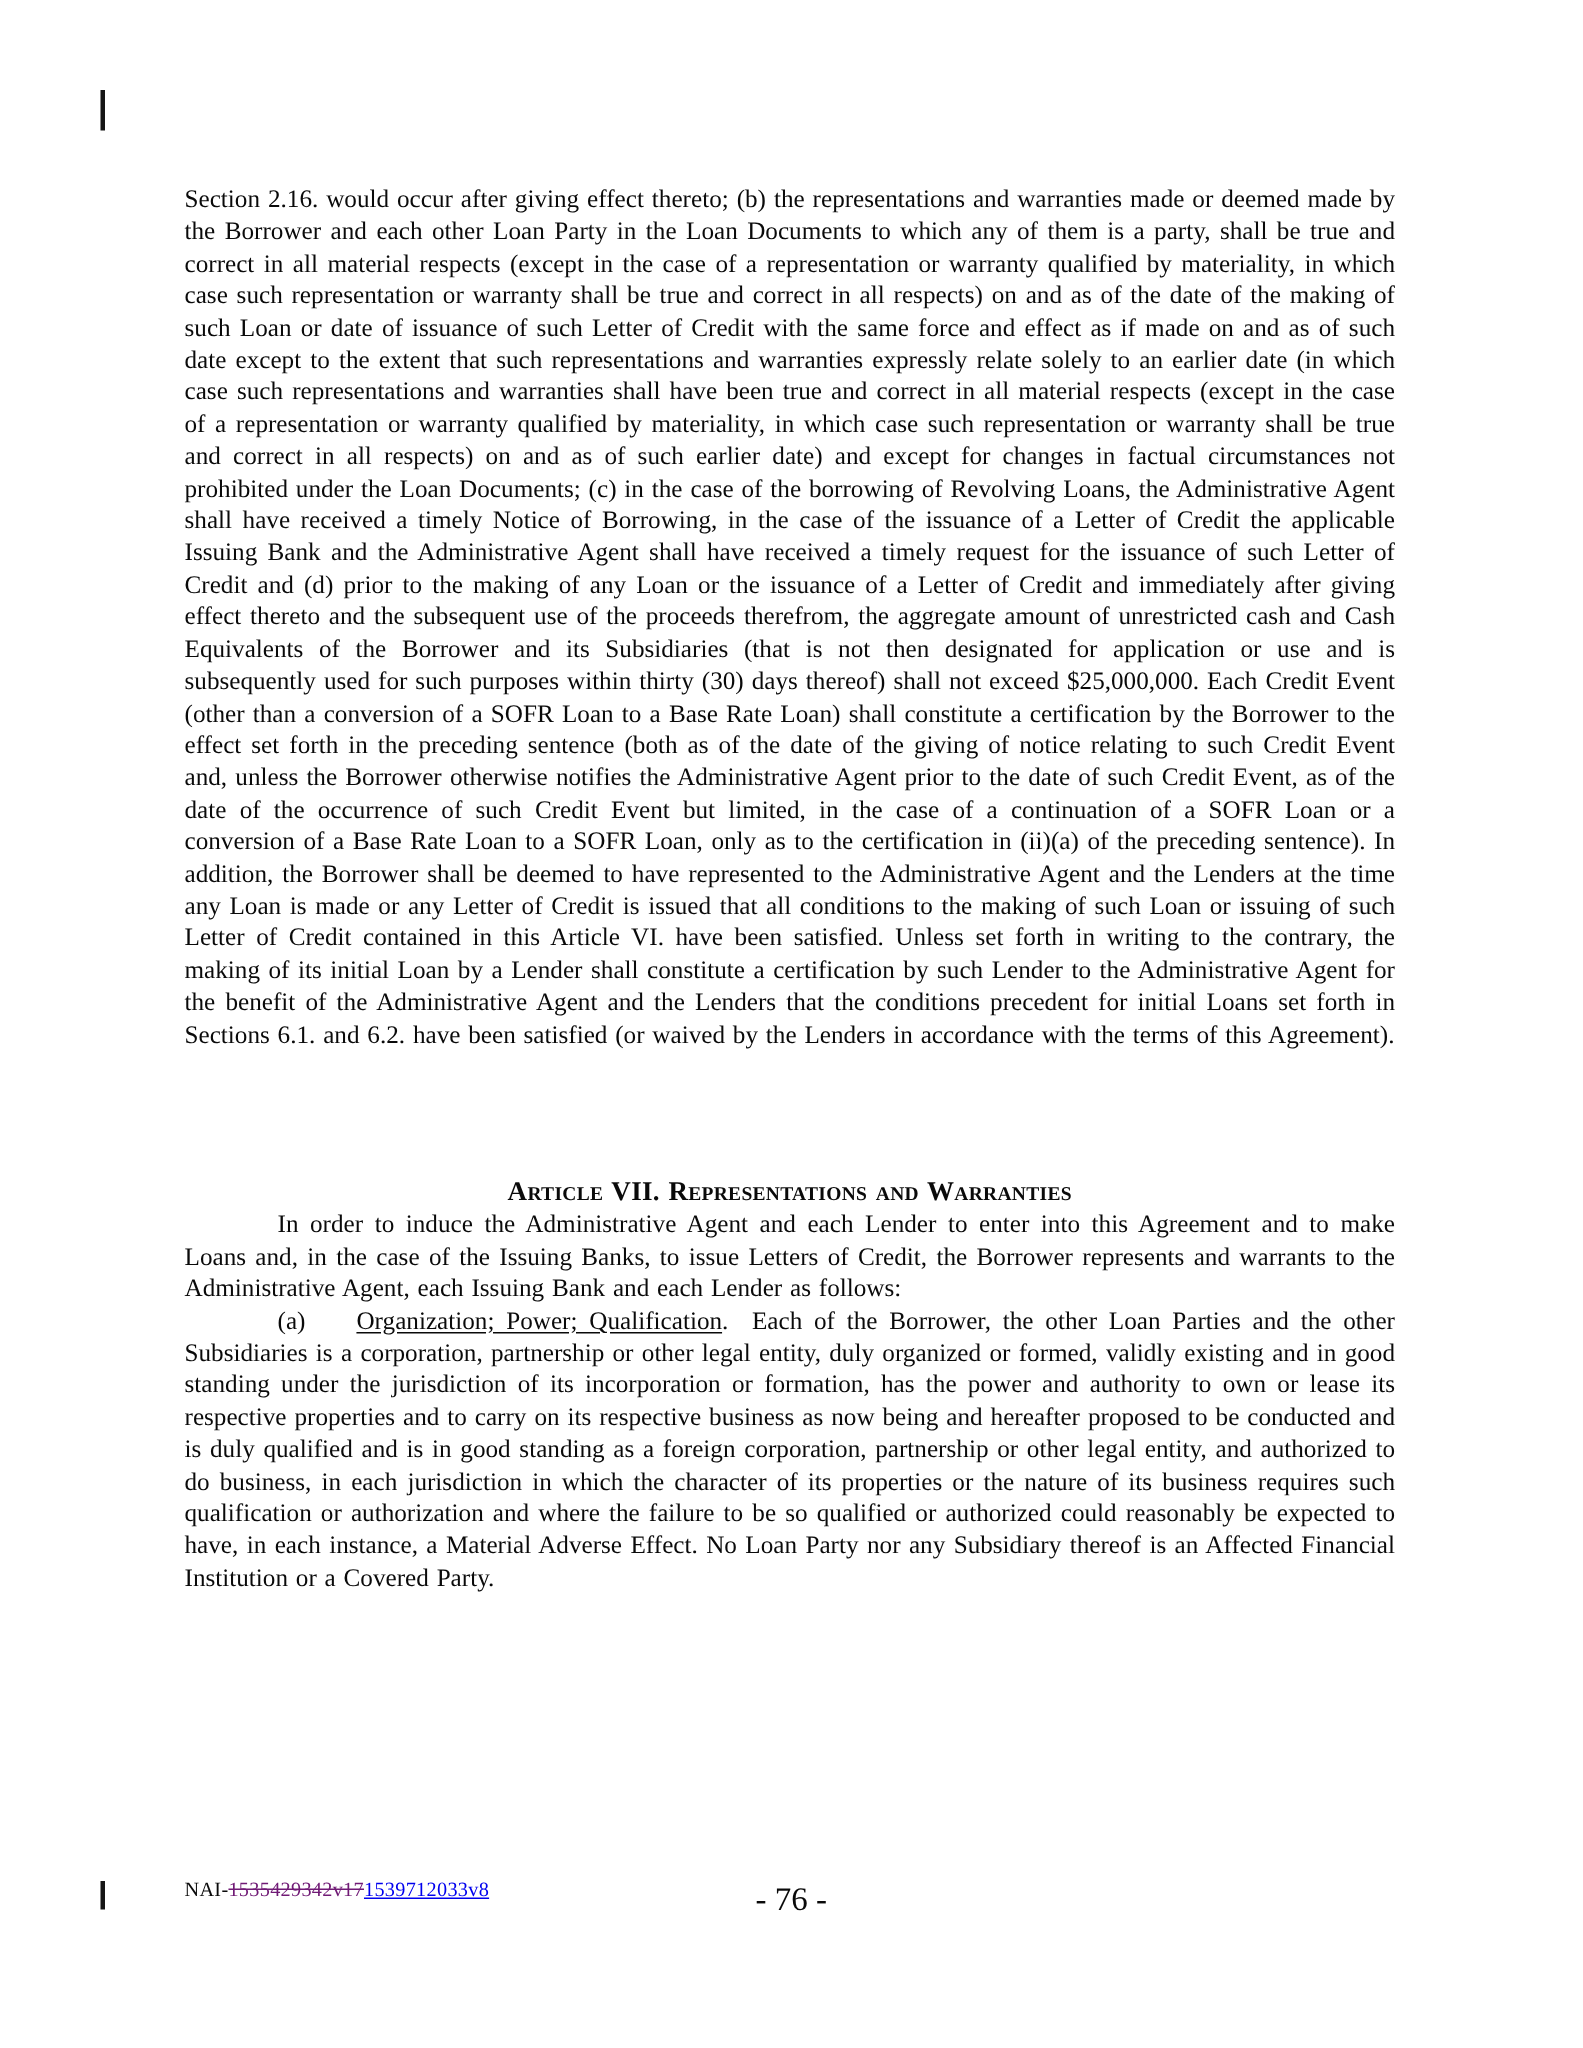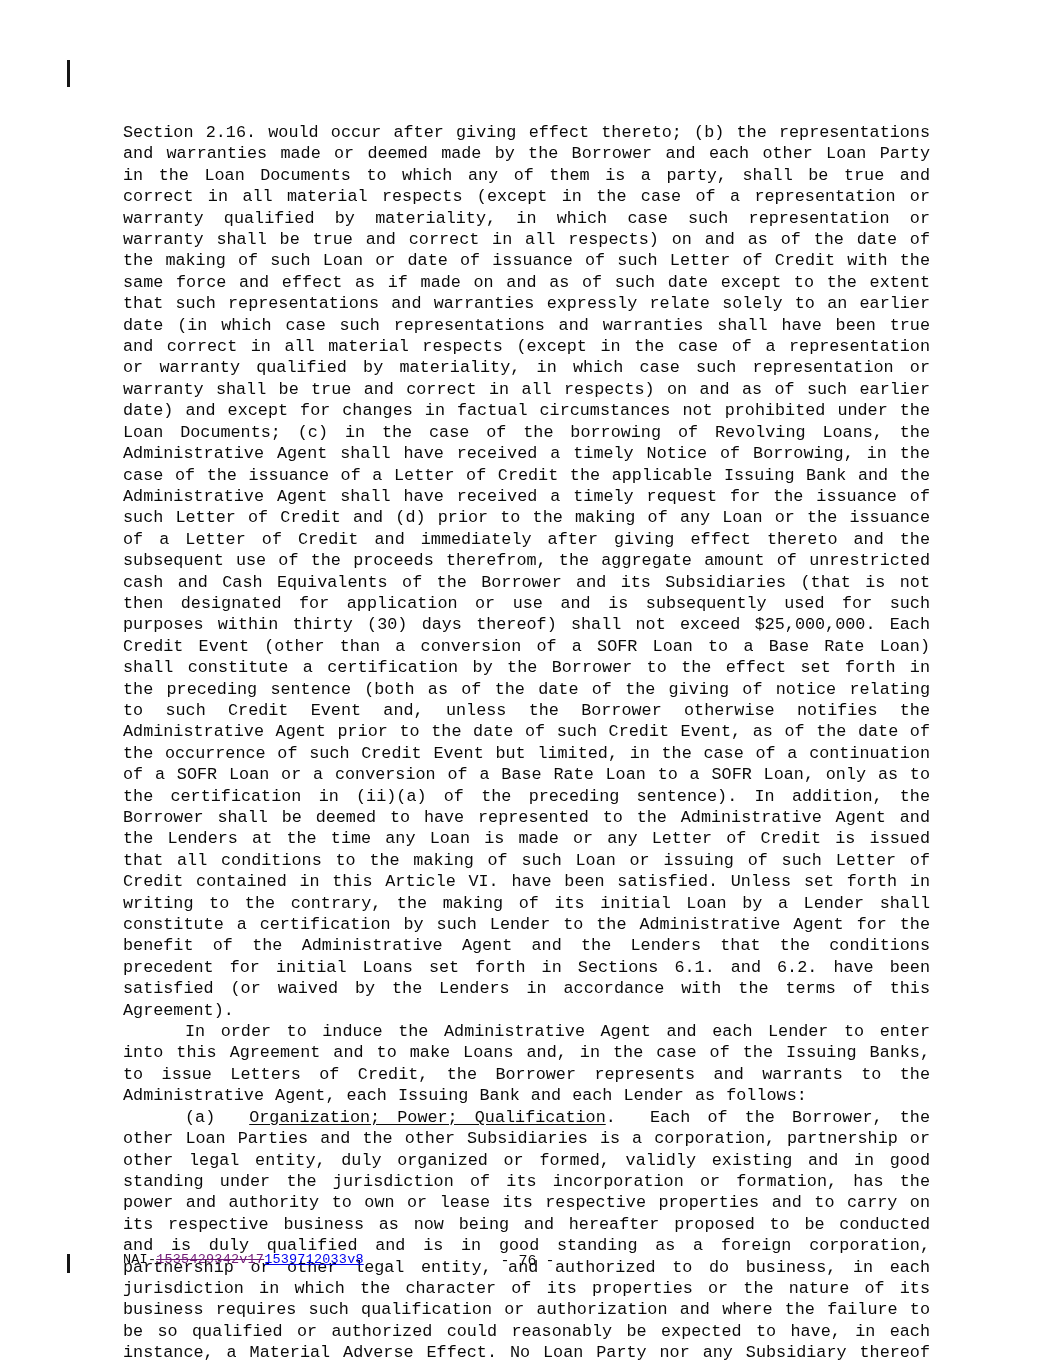--- a/index.html
+++ b/index.html
@@ -6,21 +6,21 @@
     margin: 0;
     padding: 0;
     background: #ffffff;
   }
   .page {
     position: relative;
     width: 1055px;
     height: 1365px;
     background: #ffffff;
     overflow: hidden;
-    font-family: Liberation Mono, monospace;
+    font-family: Liberation Serif, serif;
     color: #0a0a0a;
   }
   .change-bar {
     position: absolute;
     left: 67px;
     width: 2.5px;
     background: #151515;
   }
   .bar-top { top: 60px; height: 27px; }
   .bar-footer { top: 1254px; height: 19px; }
@@ -84,34 +84,35 @@
   .inserted {
     text-decoration: underline;
     margin-top: 14px;
   }
   .page-number {
     position: absolute;
     top: 1253px;
     left: 0;
     width: 100%;
     text-align: center;
-    font-size: 15px;
+    font-size: 22px;
   }
 </style>
 </head>
 <body>
 
 <div class="page">
 
   <div class="change-bar bar-top"></div>
 
   <div class="content">
 
     <p class="p-continuation">Section 2.16. would occur after giving effect thereto; (b) the representations and warranties made or deemed made by the Borrower and each other Loan Party in the Loan Documents to which any of them is a party, shall be true and correct in all material respects (except in the case of a representation or warranty qualified by materiality, in which case such representation or warranty shall be true and correct in all respects) on and as of the date of the making of such Loan or date of issuance of such Letter of Credit with the same force and effect as if made on and as of such date except to the extent that such representations and warranties expressly relate solely to an earlier date (in which case such representations and warranties shall have been true and correct in all material respects (except in the case of a representation or warranty qualified by materiality, in which case such representation or warranty shall be true and correct in all respects) on and as of such earlier date) and except for changes in factual circumstances not prohibited under the Loan Documents; (c) in the case of the borrowing of Revolving Loans, the Administrative Agent shall have received a timely Notice of Borrowing, in the case of the issuance of a Letter of Credit the applicable Issuing Bank and the Administrative Agent shall have received a timely request for the issuance of such Letter of Credit and (d) prior to the making of any Loan or the issuance of a Letter of Credit and immediately after giving effect thereto and the subsequent use of the proceeds therefrom, the aggregate amount of unrestricted cash and Cash Equivalents of the Borrower and its Subsidiaries (that is not then designated for application or use and is subsequently used for such purposes within thirty (30) days thereof) shall not exceed $25,000,000.  Each Credit Event (other than a conversion of a SOFR Loan to a Base Rate Loan) shall constitute a certification by the Borrower to the effect set forth in the preceding sentence (both as of the date of the giving of notice relating to such Credit Event and, unless the Borrower otherwise notifies the Administrative Agent prior to the date of such Credit Event, as of the date of the occurrence of such Credit Event but limited, in the case of a continuation of a SOFR Loan or a conversion of a Base Rate Loan to a SOFR Loan, only as to the certification in (ii)(a) of the preceding sentence).  In addition, the Borrower shall be deemed to have represented to the Administrative Agent and the Lenders at the time any Loan is made or any Letter of Credit is issued that all conditions to the making of such Loan or issuing of such Letter of Credit contained in this Article VI. have been satisfied.  Unless set forth in writing to the contrary, the making of its initial Loan by a Lender shall constitute a certification by such Lender to the Administrative Agent for the benefit of the Administrative Agent and the Lenders that the conditions precedent for initial Loans set forth in Sections 6.1. and 6.2. have been satisfied (or waived by the Lenders in accordance with the terms of this Agreement).</p>
 
+    <p class="article-heading">Article VII. Representations and Warranties</p>
 
 
     <p class="indent p-intro">In order to induce the Administrative Agent and each Lender to enter into this Agreement and to make Loans and, in the case of the Issuing Banks, to issue Letters of Credit, the Borrower represents and warrants to the Administrative Agent, each Issuing Bank and each Lender as follows:</p>
 
     <p class="indent"><span>(a)</span><span class="tab-space"></span><span class="clause-title">Organization; Power; Qualification</span><span>.&nbsp; Each of the Borrower, the other Loan Parties and the other Subsidiaries is a corporation, partnership or other legal entity, duly organized or formed, validly existing and in good standing under the jurisdiction of its incorporation or formation, has the power and authority to own or lease its respective properties and to carry on its respective business as now being and hereafter proposed to be conducted and is duly qualified and is in good standing as a foreign corporation, partnership or other legal entity, and authorized to do business, in each jurisdiction in which the character of its properties or the nature of its business requires such qualification or authorization and where the failure to be so qualified or authorized could reasonably be expected to have, in each instance, a Material Adverse Effect.  No Loan Party nor any Subsidiary thereof is an Affected Financial Institution or a Covered Party.</span></p>
 
   </div>
 
   <div class="change-bar bar-footer"></div>
 

